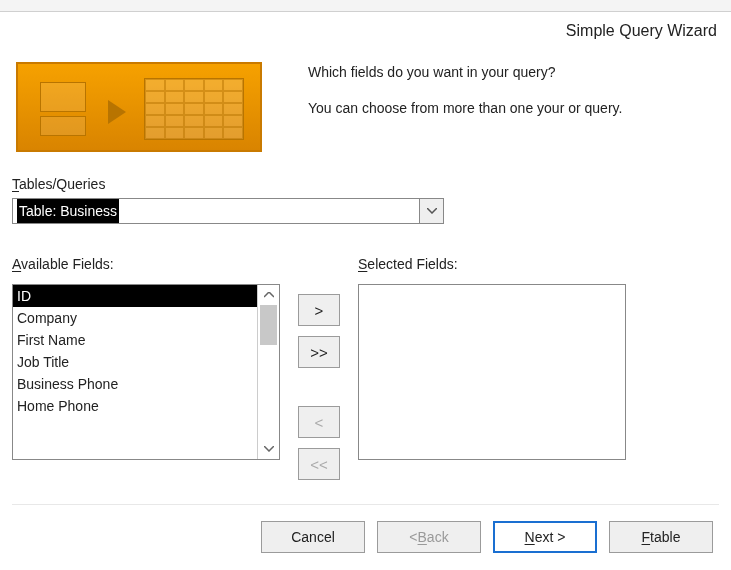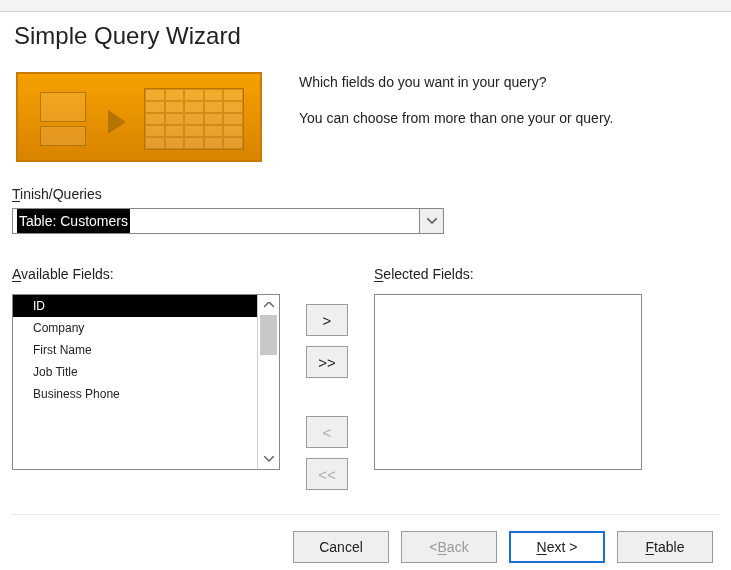--- a/index.html
+++ b/index.html
@@ -13,29 +13,30 @@
     font-size: 14px;
     color: #222;
   }
   .topstrip {
     height: 12px;
     background: #f4f4f4;
     border-bottom: 1px solid #d0d0d0;
   }
   .title {
     padding: 10px 14px 18px 14px;
-    font-size: 24px;
+    font-size: 16px;
     font-weight: 400;
+    text-align: right;
   }
   .content {
     padding: 0 12px;
   }
   .row1 {
     display: flex;
-    gap: 25px;
+    gap: 34px;
     align-items: flex-start;
   }
   .illus {
     width: 262px;
     height: 100px;
     background: #fff;
     position: relative;
   }
   .illus-inner {
     position: absolute;
@@ -77,43 +78,43 @@
   .combo-btn{
     width:24px; height:26px;
     border:1px solid #888; border-left:none;
     background:#efefef;
     display:flex; align-items:center; justify-content:center;
   }
   .combo-btn svg { display:block;}
   .fields-row{
     display:grid;
     grid-template-columns: 268px 78px 268px;
-    gap: 8px;
+    gap: 0;
     margin-top: 32px;
     align-items:start;
   }
   .fields-row .col-label { margin-bottom: 12px;}
   .listbox{
     border:1px solid #888;
     height:176px;
     position:relative;
     display:flex;
     background:#fff;
     overflow:hidden;
   }
   .listbox .items{
     flex:1;
     list-style:none;
     margin:0; padding:0;
     overflow:hidden;
   }
   .listbox .items li{
-    padding:1px 20px;
+    padding:1px 4px;
     white-space:nowrap;
-    font-size:12px;
+    font-size:14px;
     line-height:20px;
   }
   .listbox .items li.sel{
     background:#000; color:#fff;
   }
   .scroll{
     width:22px;
     border-left:1px solid #ccc;
     position:relative;
   }
@@ -151,21 +152,21 @@
     background:#ddd;
     border-top:1px solid #e8e8e8;
   }
   .footer{
     display:flex;
     justify-content:flex-end;
     gap:12px;
     padding:16px 18px;
   }
   .fbtn{
-    width:96px; height:32px;
+    width:104px; height:32px;
     border:1px solid #9b9b9b;
     background:#efefef;
     display:flex; align-items:center; justify-content:center;
     font-size:14px;
   }
   .fbtn.dis{ color:#9a9a9a; }
   .fbtn.primary{ border:2px solid #1a6fd1; background:#fff;}
   .under { text-decoration: underline; text-underline-offset:2px;}
 </style>
 </head>
@@ -211,45 +212,46 @@
         </div>
       </div>
     </div>
     <div class="intro">
       <p>Which fields do you want in your query?</p>
       <p>You can choose from more than one your or query.</p>
     </div>
   </div>
 
   <div class="label">
-    <span class="under">T</span><span>inish/Queries</span>
+    <span class="under">T</span><span>ables/Queries</span>
   </div>
   <div class="combo">
     <div class="combo-value">
-      <span>Table: Customers</span>
+      <span>Table: Business</span>
     </div>
     <div class="combo-btn">
       <svg width="10" height="6">
           <path d="M0 0 L5 5 L10 0" stroke="#555" fill="none" stroke-width="1.5"></path>
         </svg>
     </div>
   </div>
 
   <div class="fields-row">
     <div>
       <div class="col-label">
         <span class="under">A</span><span>vailable Fields:</span>
       </div>
       <div class="listbox">
         <ul class="items" id="available-list">
             <li class="sel">ID</li>
             <li>Company</li>
             <li>First Name</li>
             <li>Job Title</li>
             <li>Business Phone</li>
+            <li>Home Phone</li>
           </ul>
         <div class="scroll">
           <div class="arrowbtn">
             <svg width="10" height="6">
                 <path d="M0 5 L5 0 L10 5" stroke="#666" fill="none" stroke-width="1.5"></path>
               </svg>
           </div>
           <div class="thumb"></div>
           <div class="arrowbtn" style="position:absolute;bottom:0;left:0;right:0">
             <svg width="10" height="6">

